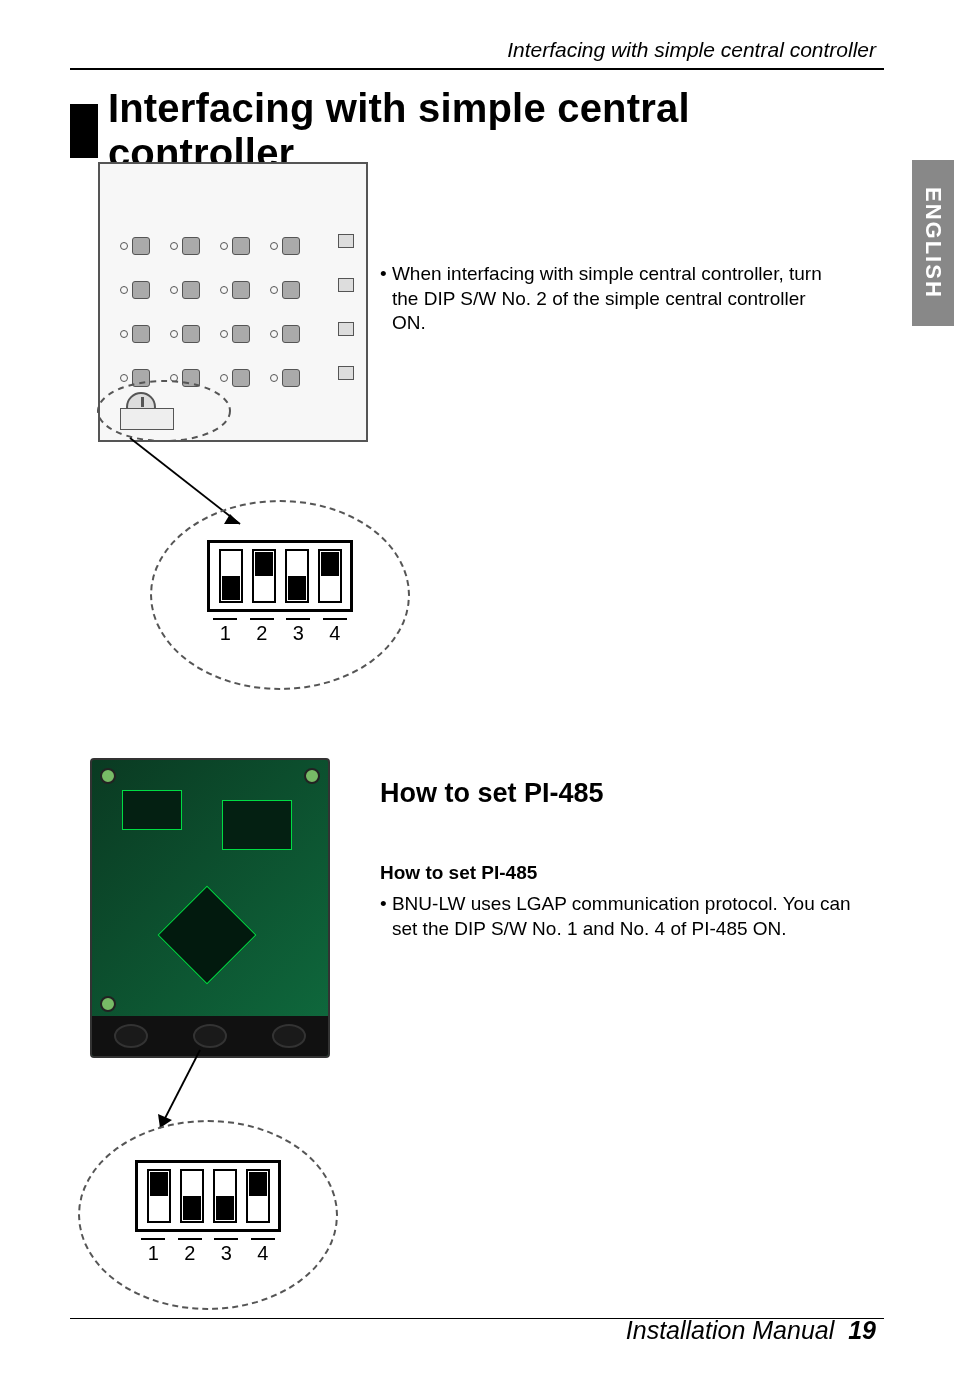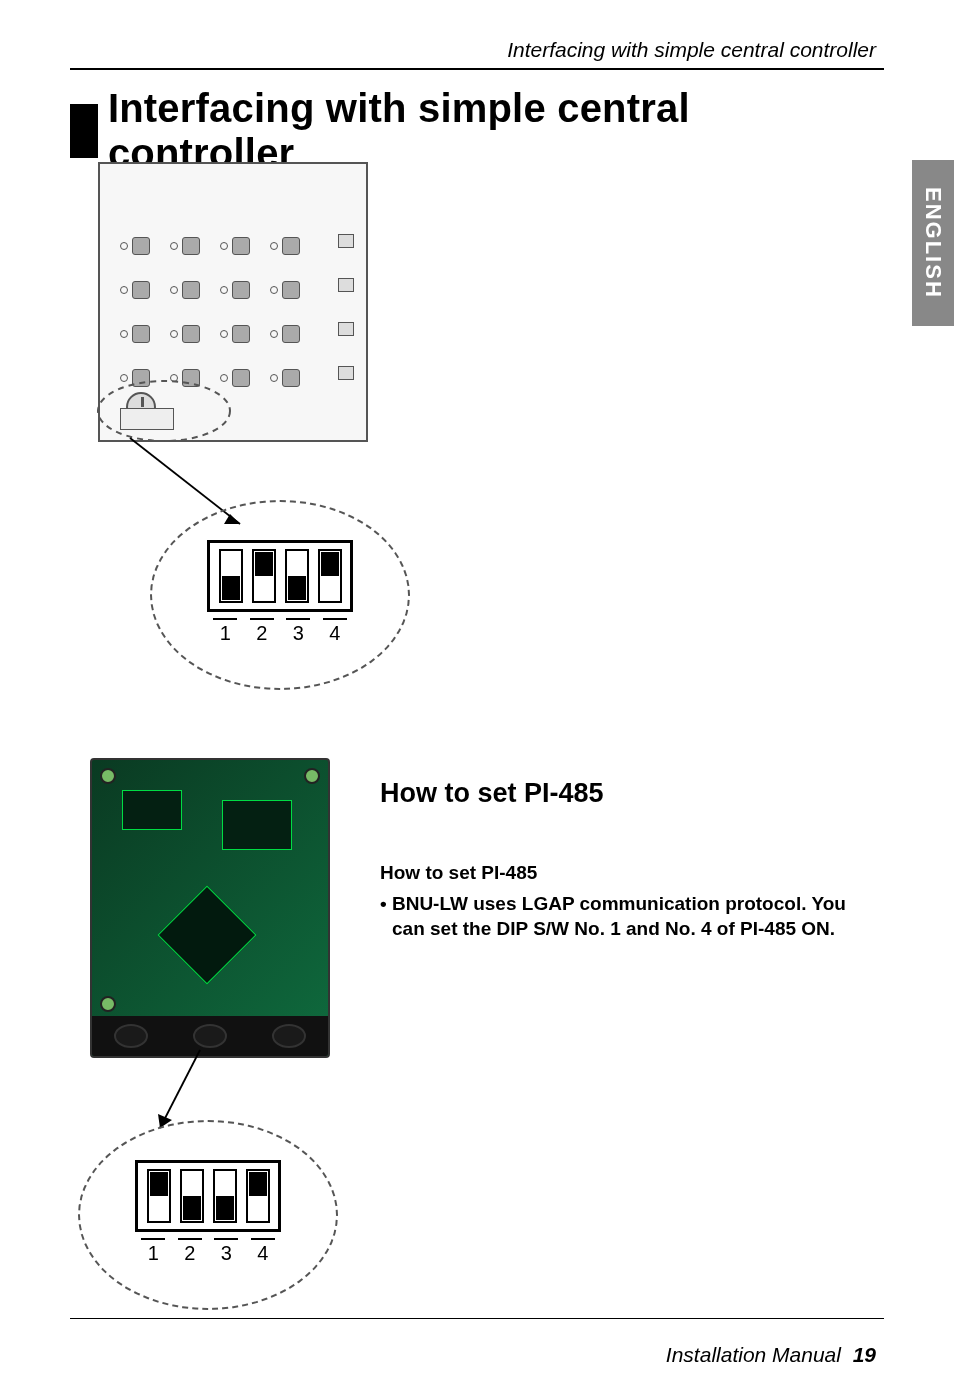--- a/index.html
+++ b/index.html
@@ -53,46 +53,47 @@
   .pi485-img .hole { position:absolute; width:16px; height:16px; border-radius:50%; background:#7b6; border:2px solid #222; }
   .pi485-img .h1 { top:8px; left:8px; }
   .pi485-img .h2 { top:8px; right:8px; }
   .pi485-img .h3 { bottom:44px; left:8px; }
   .pi485-img .term { position:absolute; bottom:0; left:0; right:0; height:40px; background:#111; display:flex; justify-content:space-around; align-items:center; }
   .pi485-img .term div { width:34px; height:24px; background:#1a1a1a; border-radius:50%; border:2px solid #333; }
 
   .sec2-h { position:absolute; top:778px; left:380px; font-size:27px; font-weight:bold; }
   .sec2-sub { position:absolute; top:862px; left:380px; font-size:19px; font-weight:bold; }
   .sec2-body { position:absolute; top:892px; left:380px; right:90px; font-size:19px; line-height:1.3; }
-  .sec2-body li { list-style:none; padding-left:12px; text-indent:-12px;font-weight:bold; }
+  .sec2-body li { list-style:none; padding-left:12px; text-indent:-12px; }
 
   
   svg.leader { position:absolute; overflow:visible; }
 
-  .footer { position:absolute; bottom:32px; right:78px; font-style:italic; font-size:21px; }
+  .footer { position:absolute; bottom:54px; right:78px; font-style:italic; font-size:25px; }
   .footer b { font-style:italic; font-weight:bold; }
   .hr-bot { position:absolute; bottom:80px; left:70px; right:70px; height:1.5px; background:#000; }
 </style>
 </head>
 <body>
 
 <div class="page">
   <div class="running">Interfacing with simple central controller</div>
   <div class="hr-top"></div>
 
   <div class="title-row">
     <div class="title-block"></div>
     <div class="title">Interfacing with simple central controller</div>
   </div>
 
   <div class="side-tab">
     <span>ENGLISH</span>
   </div>
 
   <ul class="sec1-body">
+    <li>• <span>When interfacing with simple central controller, turn the DIP S/W No. 2 of the simple central controller ON.</span></li>
   </ul>
 
   <div class="ctrl-box">
     <div class="ctrl-grid">
 
       <div class="ctrl-cell">
           <span class="led"></span>
           <span class="btn"></span>
         </div>
       <div class="ctrl-cell">

